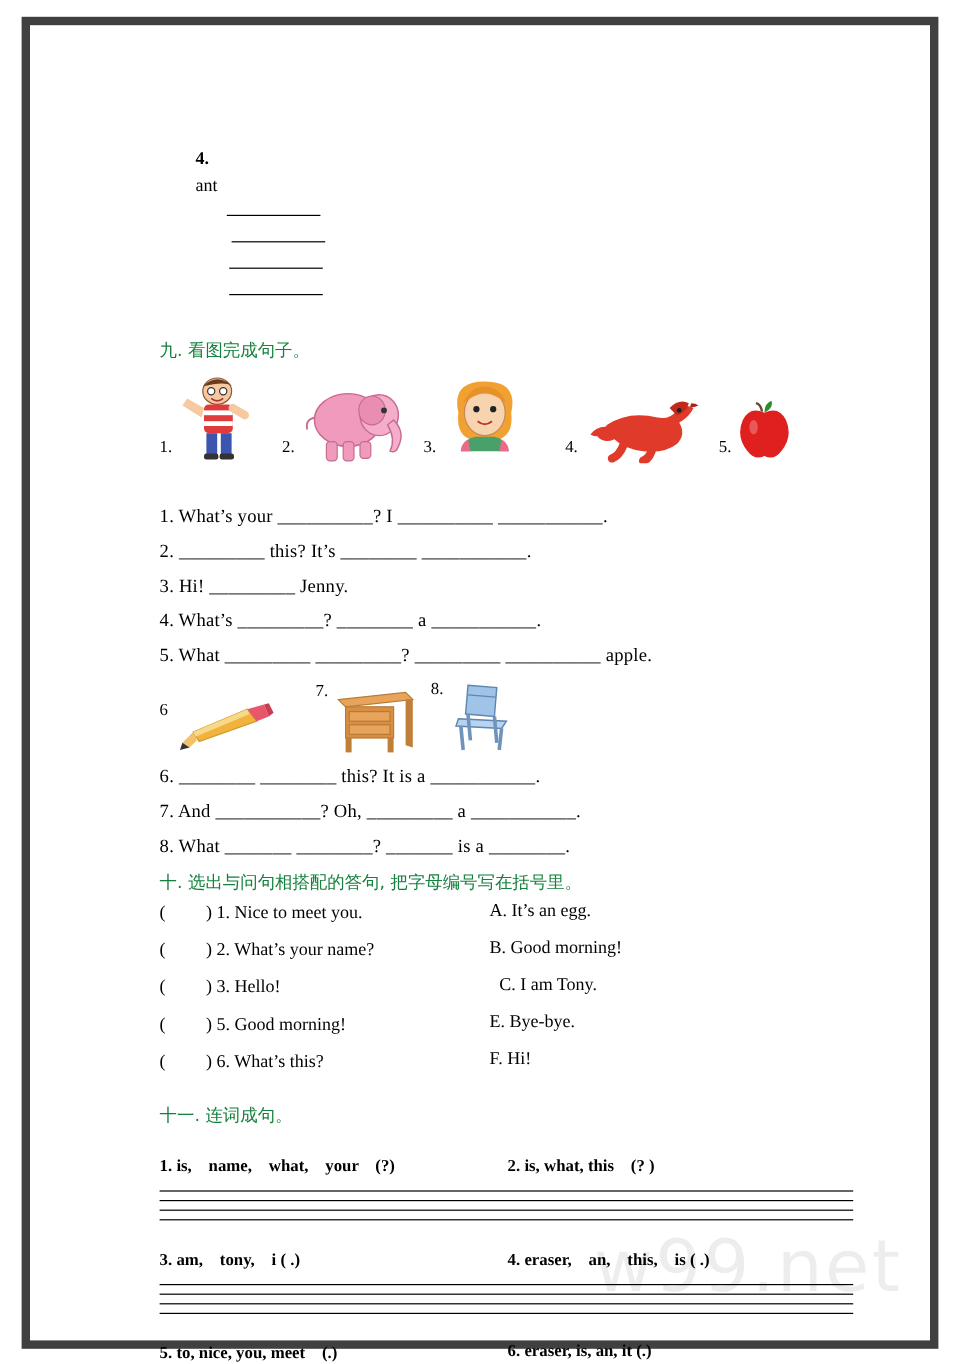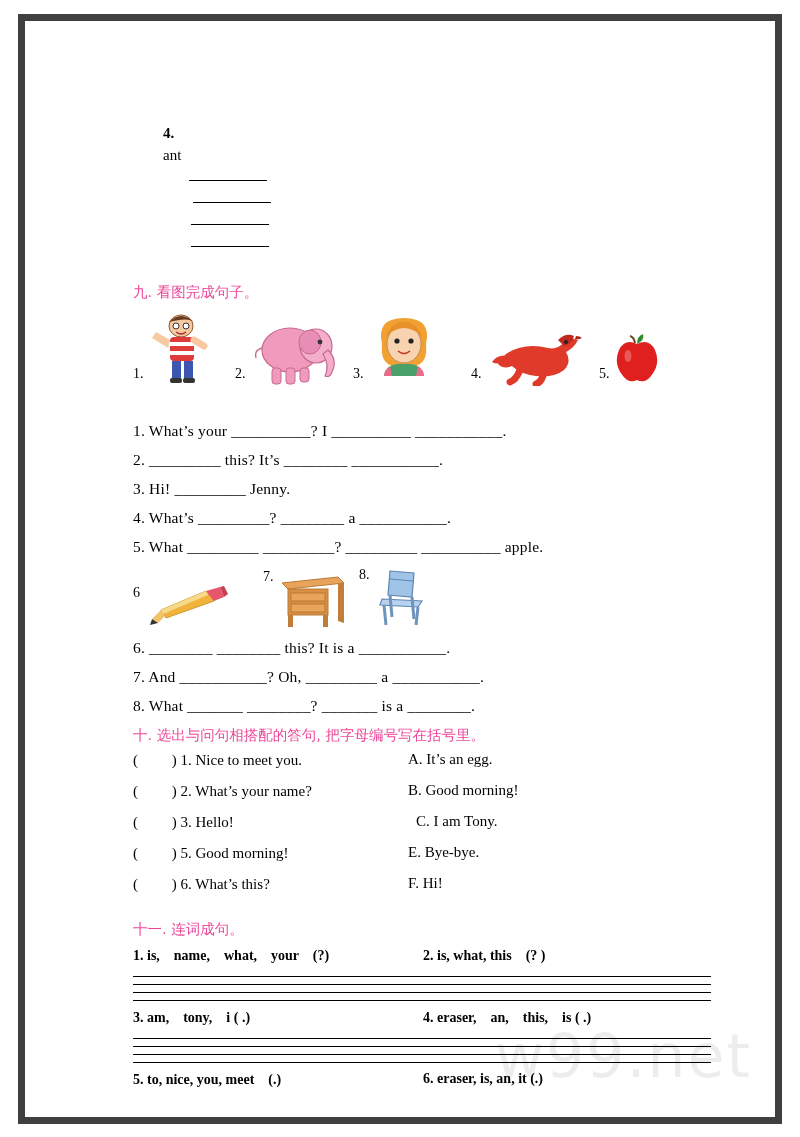--- a/index.html
+++ b/index.html
@@ -43,21 +43,21 @@
   .q-num { font-weight: bold; }
   .blank-long {
     display: inline-block;
     border-bottom: 1px solid #000;
     height: 13px;
     vertical-align: baseline;
   }
   .cn-heading {
     font-family: "DejaVu Sans", sans-serif;
     font-size: 14.5px;
-    color: #ec4899;
+    color: #15803d;
     margin: 8px 0 6px 0;
   }
   .row-imgs {
     display: flex;
     align-items: flex-end;
     margin: 6px 0 2px 0;
   }
   .img-cell {
     display: flex;
     align-items: flex-end;
@@ -87,21 +87,21 @@
     width: 275px;
   }
   .match-right { }
   .sec11 {
     margin-top: 26px;
   }
   .jumble-row {
     display: flex;
     font-size: 14px;
     font-weight: bold;
-    margin-top: 8px;
+    margin-top: 24px;
   }
   .jumble-left { width: 290px; }
   .jumble-right { }
   .writing-lines {
     width: 578px;
     margin: 4px 0 6px 0;
   }
   .writing-lines div {
     border-bottom: 1px solid #000;
     height: 7px;

